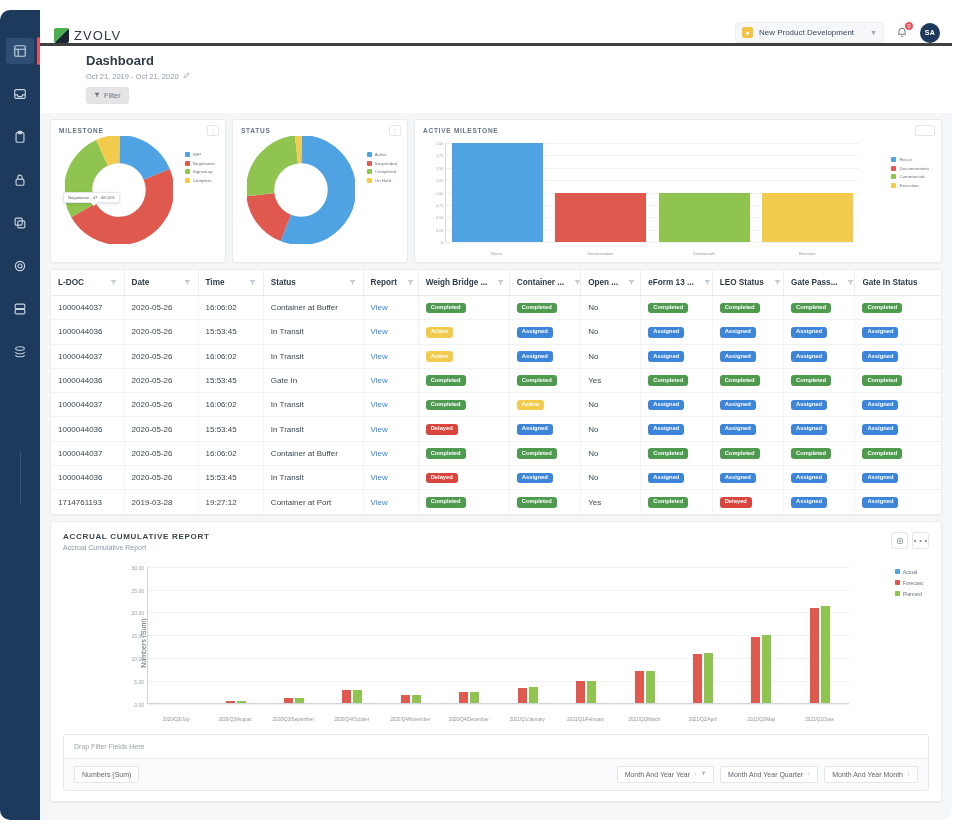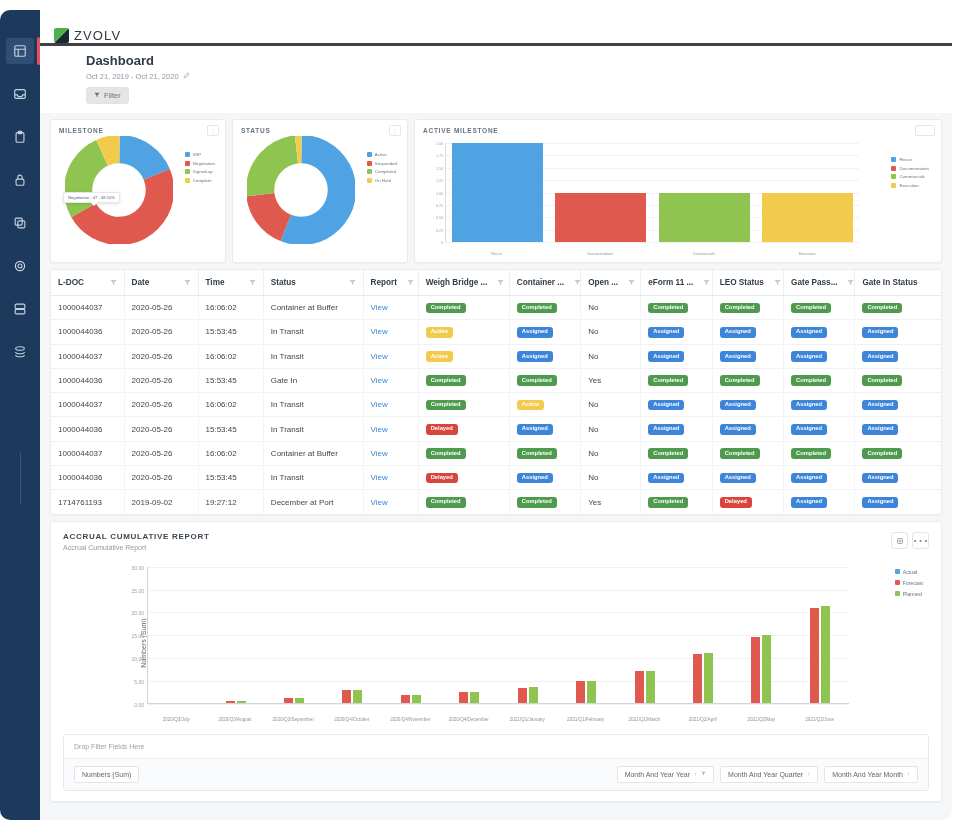--- a/index.html
+++ b/index.html
@@ -343,20 +343,37 @@
     </div>
     <div class="sb-divider"></div>
   </div>
 
   <div class="surface">
 
     <div class="topbar">
       <div class="brand">
         <span class="brand-mark"></span>
         <span class="brand-text">ZVOLV</span>
+      </div>
+      <div class="topbar-right">
+        <div class="proj-select">
+          <span class="proj-icon">●</span>
+          <span>New Product Development</span>
+          <span class="proj-caret">▼</span>
+        </div>
+        <div class="bell-wrap">
+          <span>
+            <svg viewBox="0 0 16 16" fill="none" stroke="currentColor" stroke-width="1.3">
+              <path d="M4 7a4 4 0 118 0c0 3 1 4 1 4H3s1-1 1-4z"></path>
+                <path d="M6.7 13.2a1.5 1.5 0 002.6 0"></path>
+            </svg>
+          </span>
+          <span class="bell-badge">0</span>
+        </div>
+        <div class="avatar">SA</div>
       </div>
     </div>
 
     <div class="pagehead">
       <div>
         <div class="page-title">Dashboard</div>
         <div class="page-sub">
           <span>Oct 21, 2019 - Oct 21, 2020</span>
           <span>
             <svg viewBox="0 0 16 16" fill="none" stroke="currentColor" stroke-width="1.6">
@@ -610,21 +627,21 @@
                     <span>Open ...</span>
                     <span class="th-filter">
                       <svg viewBox="0 0 16 16" fill="currentColor">
                         <path d="M1 2h14l-5.5 6.5V14l-3-1.8V8.5z"></path>
                       </svg>
                     </span>
                   </div>
                 </th>
                 <th>
                   <div class="th-inner">
-                    <span>eForm 11 ...</span>
+                    <span>eForm 13 ...</span>
                     <span class="th-filter">
                       <svg viewBox="0 0 16 16" fill="currentColor">
                         <path d="M1 2h14l-5.5 6.5V14l-3-1.8V8.5z"></path>
                       </svg>
                     </span>
                   </div>
                 </th>
                 <th>
                   <div class="th-inner">
                     <span>LEO Status</span>
@@ -760,23 +777,23 @@
                 <td><span class="badge b-delayed">Delayed</span></td>
                 <td><span class="badge b-assigned">Assigned</span></td>
                 <td>No</td>
                 <td><span class="badge b-assigned">Assigned</span></td>
                 <td><span class="badge b-assigned">Assigned</span></td>
                 <td><span class="badge b-assigned">Assigned</span></td>
                 <td><span class="badge b-assigned">Assigned</span></td>
               </tr>
               <tr>
                 <td>1714761193</td>
-                <td>2019-09-02</td>
+                <td>2019-03-28</td>
                 <td>19:27:12</td>
-                <td>December at Port</td>
+                <td>Container at Port</td>
                 <td><span class="link">View</span></td>
                 <td><span class="badge b-completed">Completed</span></td>
                 <td><span class="badge b-completed">Completed</span></td>
                 <td>Yes</td>
                 <td><span class="badge b-completed">Completed</span></td>
                 <td><span class="badge b-delayed">Delayed</span></td>
                 <td><span class="badge b-assigned">Assigned</span></td>
                 <td><span class="badge b-assigned">Assigned</span></td>
               </tr>
             </tbody>

